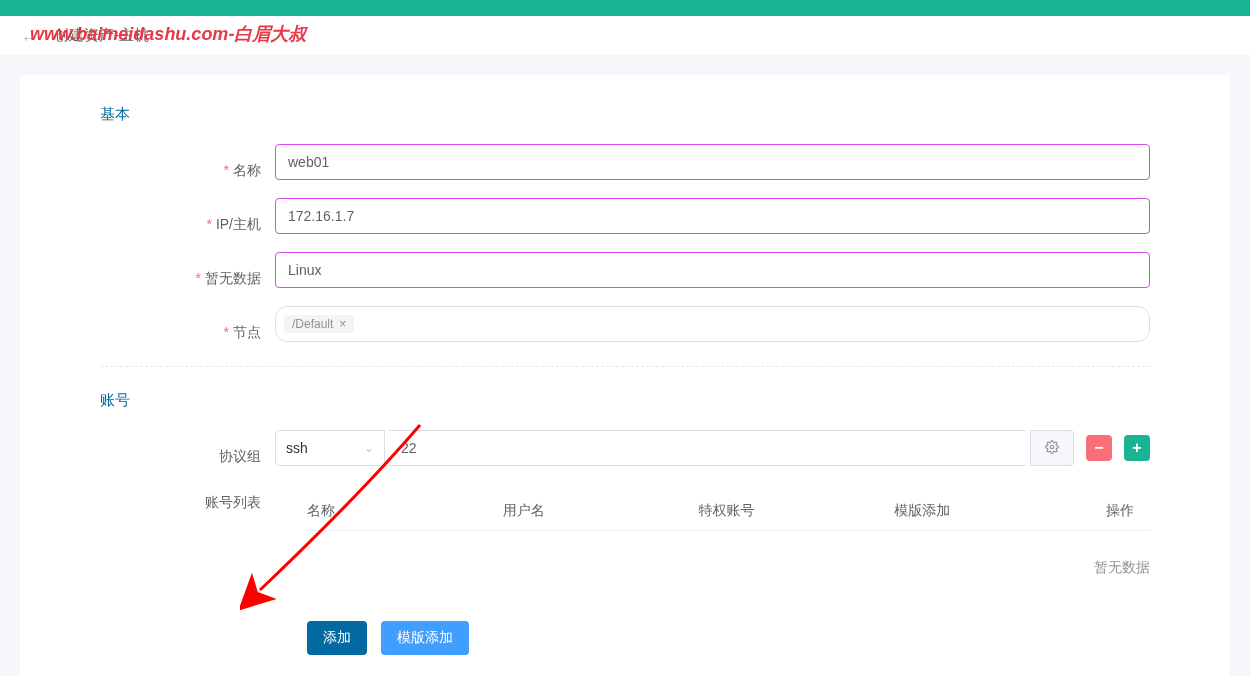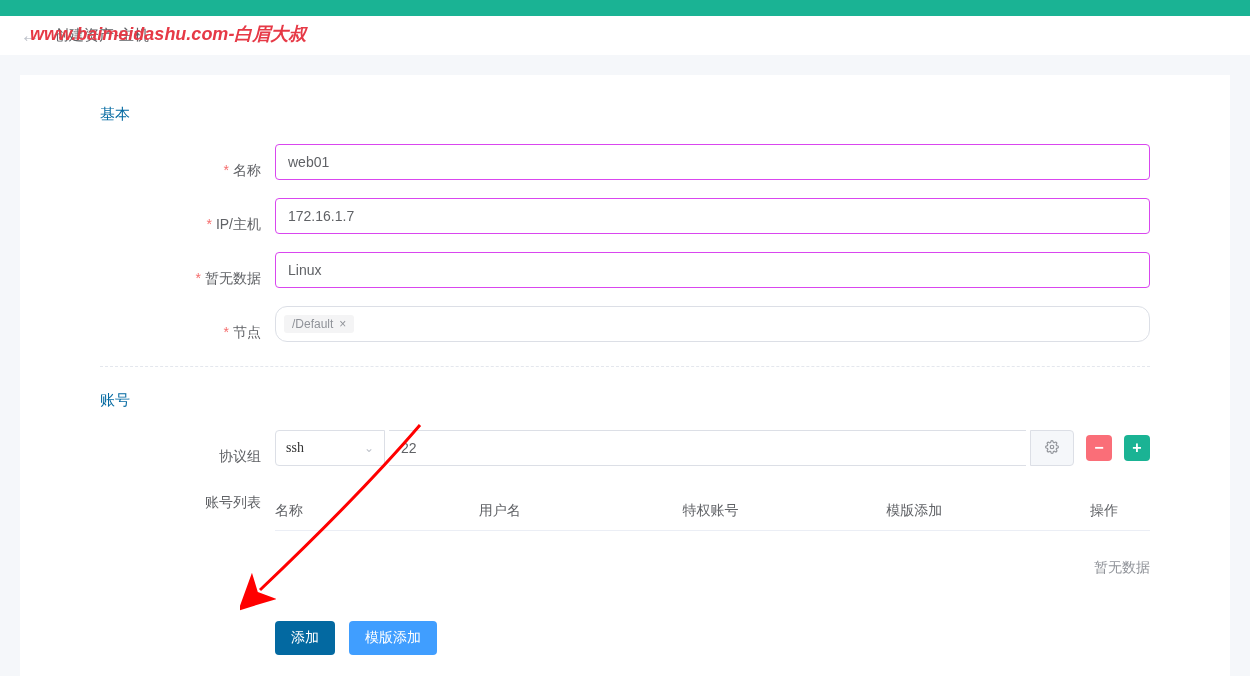--- a/index.html
+++ b/index.html
@@ -14,41 +14,41 @@
     .form-row { display: flex; align-items: flex-end; margin-bottom: 18px; }
     .form-label { width: 175px; text-align: right; padding-right: 14px; color: #606266; font-size: 14px; flex-shrink: 0; }
     .required-mark { color: #f56c6c; margin-right: 4px; }
     .form-control { flex: 1; }
     .input { width: 100%; height: 36px; padding: 0 12px; border: 1px solid #d946ef; border-radius: 4px; font-size: 14px; color: #606266; outline: none; }
     .tag-input-wrapper { width: 100%; min-height: 36px; padding: 3px 8px; border: 1px solid #dcdfe6; border-radius: 12px; display: flex; align-items: center; flex-wrap: wrap; }
     .tag { background: #f4f4f5; color: #909399; padding: 2px 8px; border-radius: 3px; font-size: 12px; display: inline-flex; align-items: center; }
     .tag-close { margin-left: 6px; cursor: pointer; color: #909399; font-size: 12px; }
     .divider { border: none; border-top: 1px dashed #e4e7ed; margin: 24px 0; }
     .protocol-row { display: flex; align-items: center; gap: 4px; }
-    .select-wrap { width: 110px; height: 36px; border: 1px solid #dcdfe6; border-radius: 4px 0 0 4px; display: flex; align-items: center; padding: 0 10px; background: #fff; cursor: pointer; justify-content: space-between; font-family: Liberation Serif, serif; }
+    .select-wrap { width: 110px; height: 36px; border: 1px solid #dcdfe6; border-radius: 4px 0 0 4px; display: flex; align-items: center; padding: 0 10px; background: #fff; cursor: pointer; justify-content: space-between; }
     .select-arrow { color: #c0c4cc; font-size: 12px; }
     .port-input { flex: 1; height: 36px; padding: 0 12px; border: 1px solid #dcdfe6; border-left: none; border-right: none; font-size: 14px; color: #606266; outline: none; }
     .gear-btn { width: 44px; height: 36px; border: 1px solid #dcdfe6; border-radius: 0 4px 4px 0; background: #f5f7fa; display: flex; align-items: center; justify-content: center; cursor: pointer; color: #909399; }
     .action-btn { width: 26px; height: 26px; border-radius: 4px; display: flex; align-items: center; justify-content: center; color: #fff; cursor: pointer; font-size: 16px; font-weight: bold; margin-left: 8px; }
     .btn-remove { background: #fa6e78; }
     .btn-add { background: #1ab394; }
     .table { width: 100%; margin-top: 8px; }
     .table-header { display: flex; padding: 10px 0; color: #606266; font-size: 14px; font-weight: 500; }
     .col-name { flex: 1; }
     .col-user { flex: 1; }
     .col-priv { flex: 1; }
     .col-tmpl { flex: 1; }
-    .col-action { width: 60px; text-align: left; }
+    .col-action { width: 60px; text-align: center; }
     .table-divider { border: none; border-top: 1px solid #ebeef5; }
     .table-empty { text-align: right; padding: 28px 0; color: #909399; font-size: 14px; }
     .button-row { margin-top: 16px; }
     .btn { display: inline-block; padding: 8px 16px; border-radius: 4px; font-size: 14px; cursor: pointer; border: none; color: #fff; margin-right: 10px; }
     .btn-green { background: #0369a1; }
     .btn-blue { background: #409eff; }
-    .account-list-row { display: flex; align-items: flex-start; margin-bottom: 18px; }
+    .account-list-row { display: flex; align-items: flex-start; margin-bottom: 18px; gap: 32px; }
     .account-list-content { flex: 1; }
     .arrow-annotation { position: absolute; pointer-events: none; z-index: 5; }
   </style>
 </head>
 <body>
 
 <div class="top-bar"></div>
 
 <div class="header">
   <span class="back-arrow">←</span>

